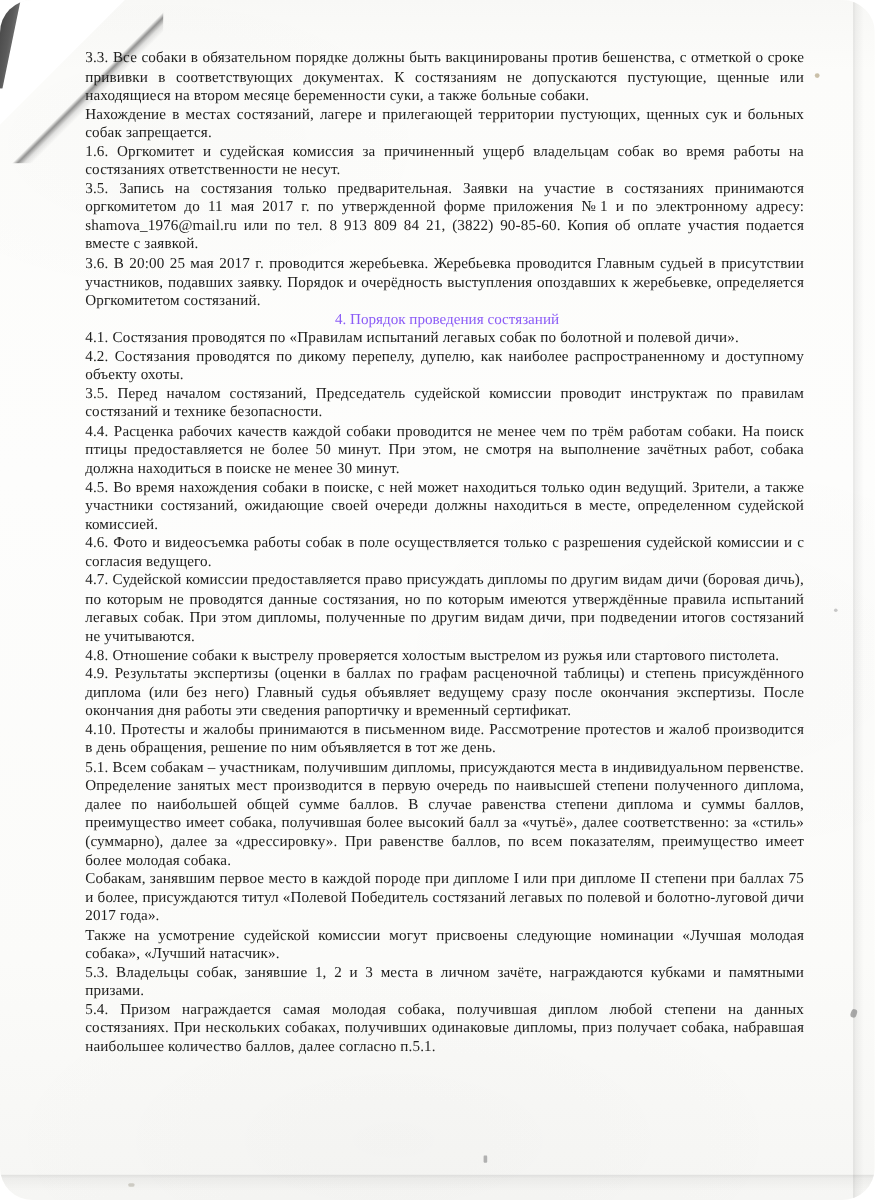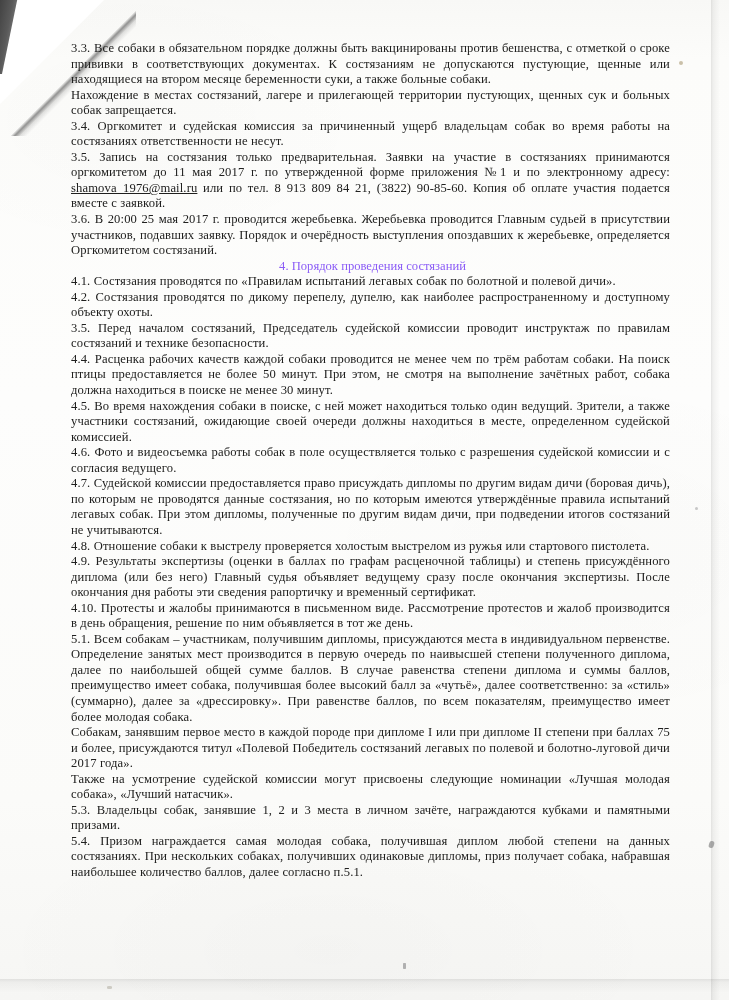--- a/index.html
+++ b/index.html
@@ -9,20 +9,21 @@
     background: #ffffff;
   }
 
   .page {
     position: relative;
     width: 729px;
     height: 1000px;
     overflow: hidden;
     background: #fdfdfb;
     font-family: "Liberation Serif", "DejaVu Serif", serif;
+    border-radius: 27px;
   }
 
   
   .paper {
     position: absolute;
     left: 0; top: 0;
     width: 729px;
     height: 1000px;
     background:
       linear-gradient(180deg, #f8f8f6 0%, #fcfcfa 6%, #fdfdfc 40%, #fbfbf9 80%, #f6f6f4 100%);
@@ -115,21 +116,20 @@
     font-size: 12.6px;
     line-height: 15.55px;
     font-weight: normal;
     color: #8b5cf6;
     text-align: center;
   }
   h2.section-heading.h4 { padding-left: 4px; }
   h2.section-heading.h5 { padding-left: 2px; }
 
   .mail-link {
-    text-decoration: underline;
     color: #20201f;
     margin-top: 16px;
   }
 
   
   .speck {
     position: absolute;
     border-radius: 50%;
     background: #b9ac8e;
     opacity: 0.75;
@@ -152,21 +152,21 @@
   <div class="corner-fold">
     <div class="under"></div>
     <div class="shadow-line"></div>
     <div class="dark-wedge"></div>
   </div>
 
   <div class="doc-body">
 
     <p class="para">3.3.  Все собаки в обязательном порядке должны быть вакцинированы против бешенства, с отметкой о сроке прививки в соответствующих документах. К состязаниям не допускаются пустующие, щенные или находящиеся на втором месяце беременности суки, а также больные собаки.</p>
     <p class="para">Нахождение в местах состязаний, лагере и прилегающей территории пустующих, щенных сук и больных собак запрещается.</p>
-    <p class="para">3.4. Оргкомитет и судейская комиссия за причиненный ущерб владельцам собак во время работы на состязаниях ответственности не несут.</p>
+    <p class="para">1.6. Оргкомитет и судейская комиссия за причиненный ущерб владельцам собак во время работы на состязаниях ответственности не несут.</p>
 
     <p class="para"><span>3.5. Запись на состязания только предварительная. Заявки на участие в состязаниях принимаются оргкомитетом до 11 мая 2017 г. по утвержденной форме приложения №1 и по электронному адресу: </span><span class="mail-link">shamova_1976@mail.ru</span><span>  или по тел. 8 913 809 84 21, (3822)  90-85-60. Копия об оплате участия подается вместе с заявкой.</span></p>
 
     <p class="para">3.6. В  20:00  25 мая 2017 г.  проводится жеребьевка. Жеребьевка проводится Главным судьей в присутствии участников, подавших заявку. Порядок и очерёдность выступления опоздавших к жеребьевке, определяется Оргкомитетом состязаний.</p>
 
     <h2 class="section-heading h4">4.  Порядок проведения состязаний</h2>
 
     <p class="para">4.1. Состязания проводятся по «Правилам испытаний легавых собак по болотной и полевой дичи».</p>
     <p class="para">4.2. Состязания проводятся по дикому перепелу, дупелю, как наиболее распространенному и доступному объекту охоты.</p>
     <p class="para">3.5. Перед началом состязаний, Председатель судейской комиссии проводит инструктаж по правилам состязаний и технике безопасности.</p>

